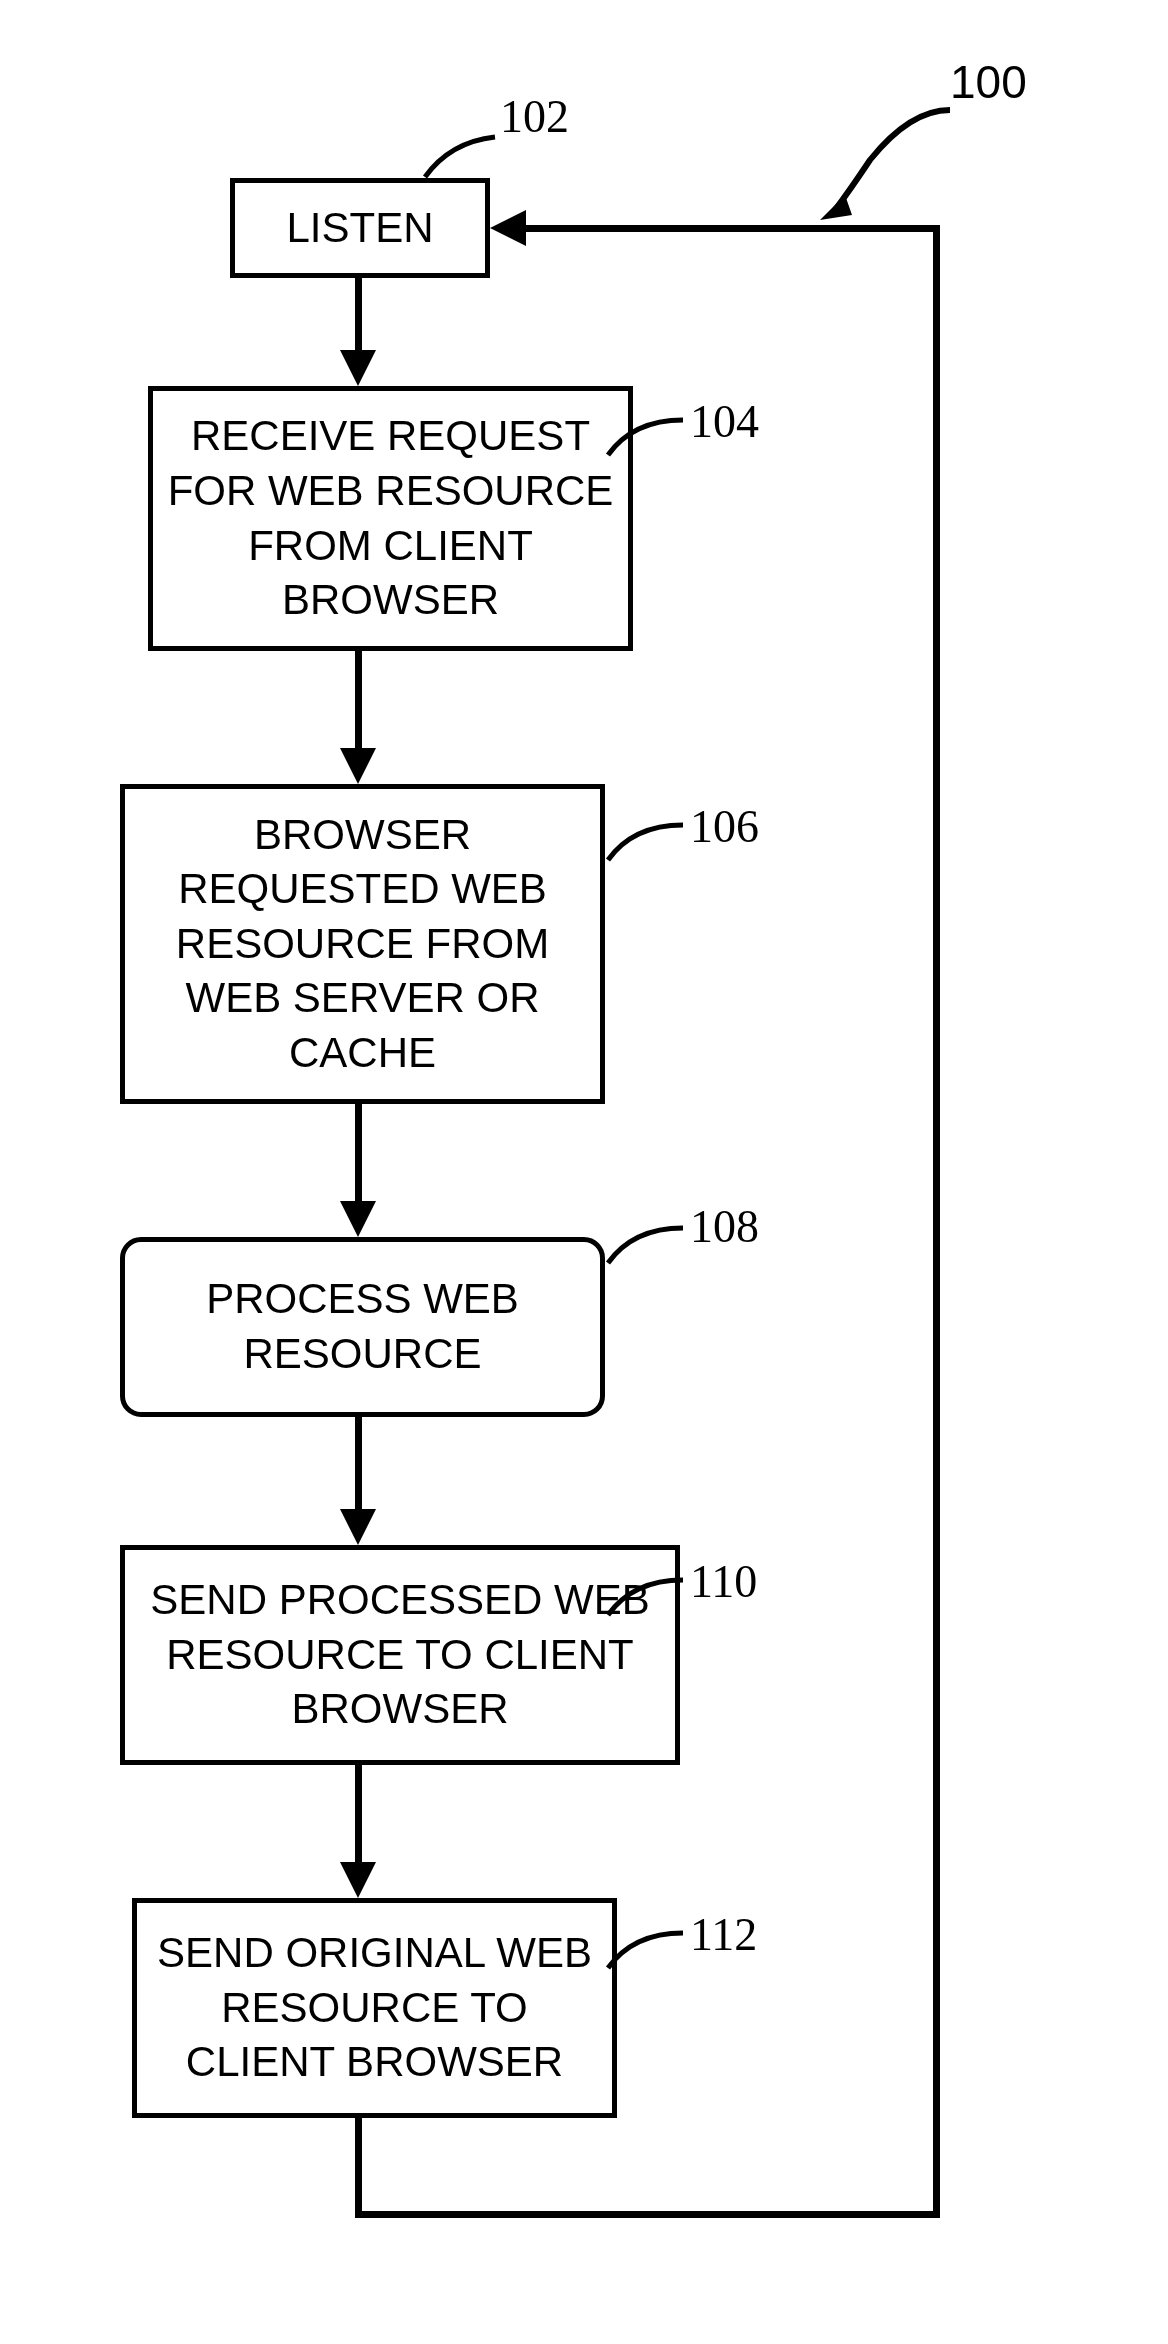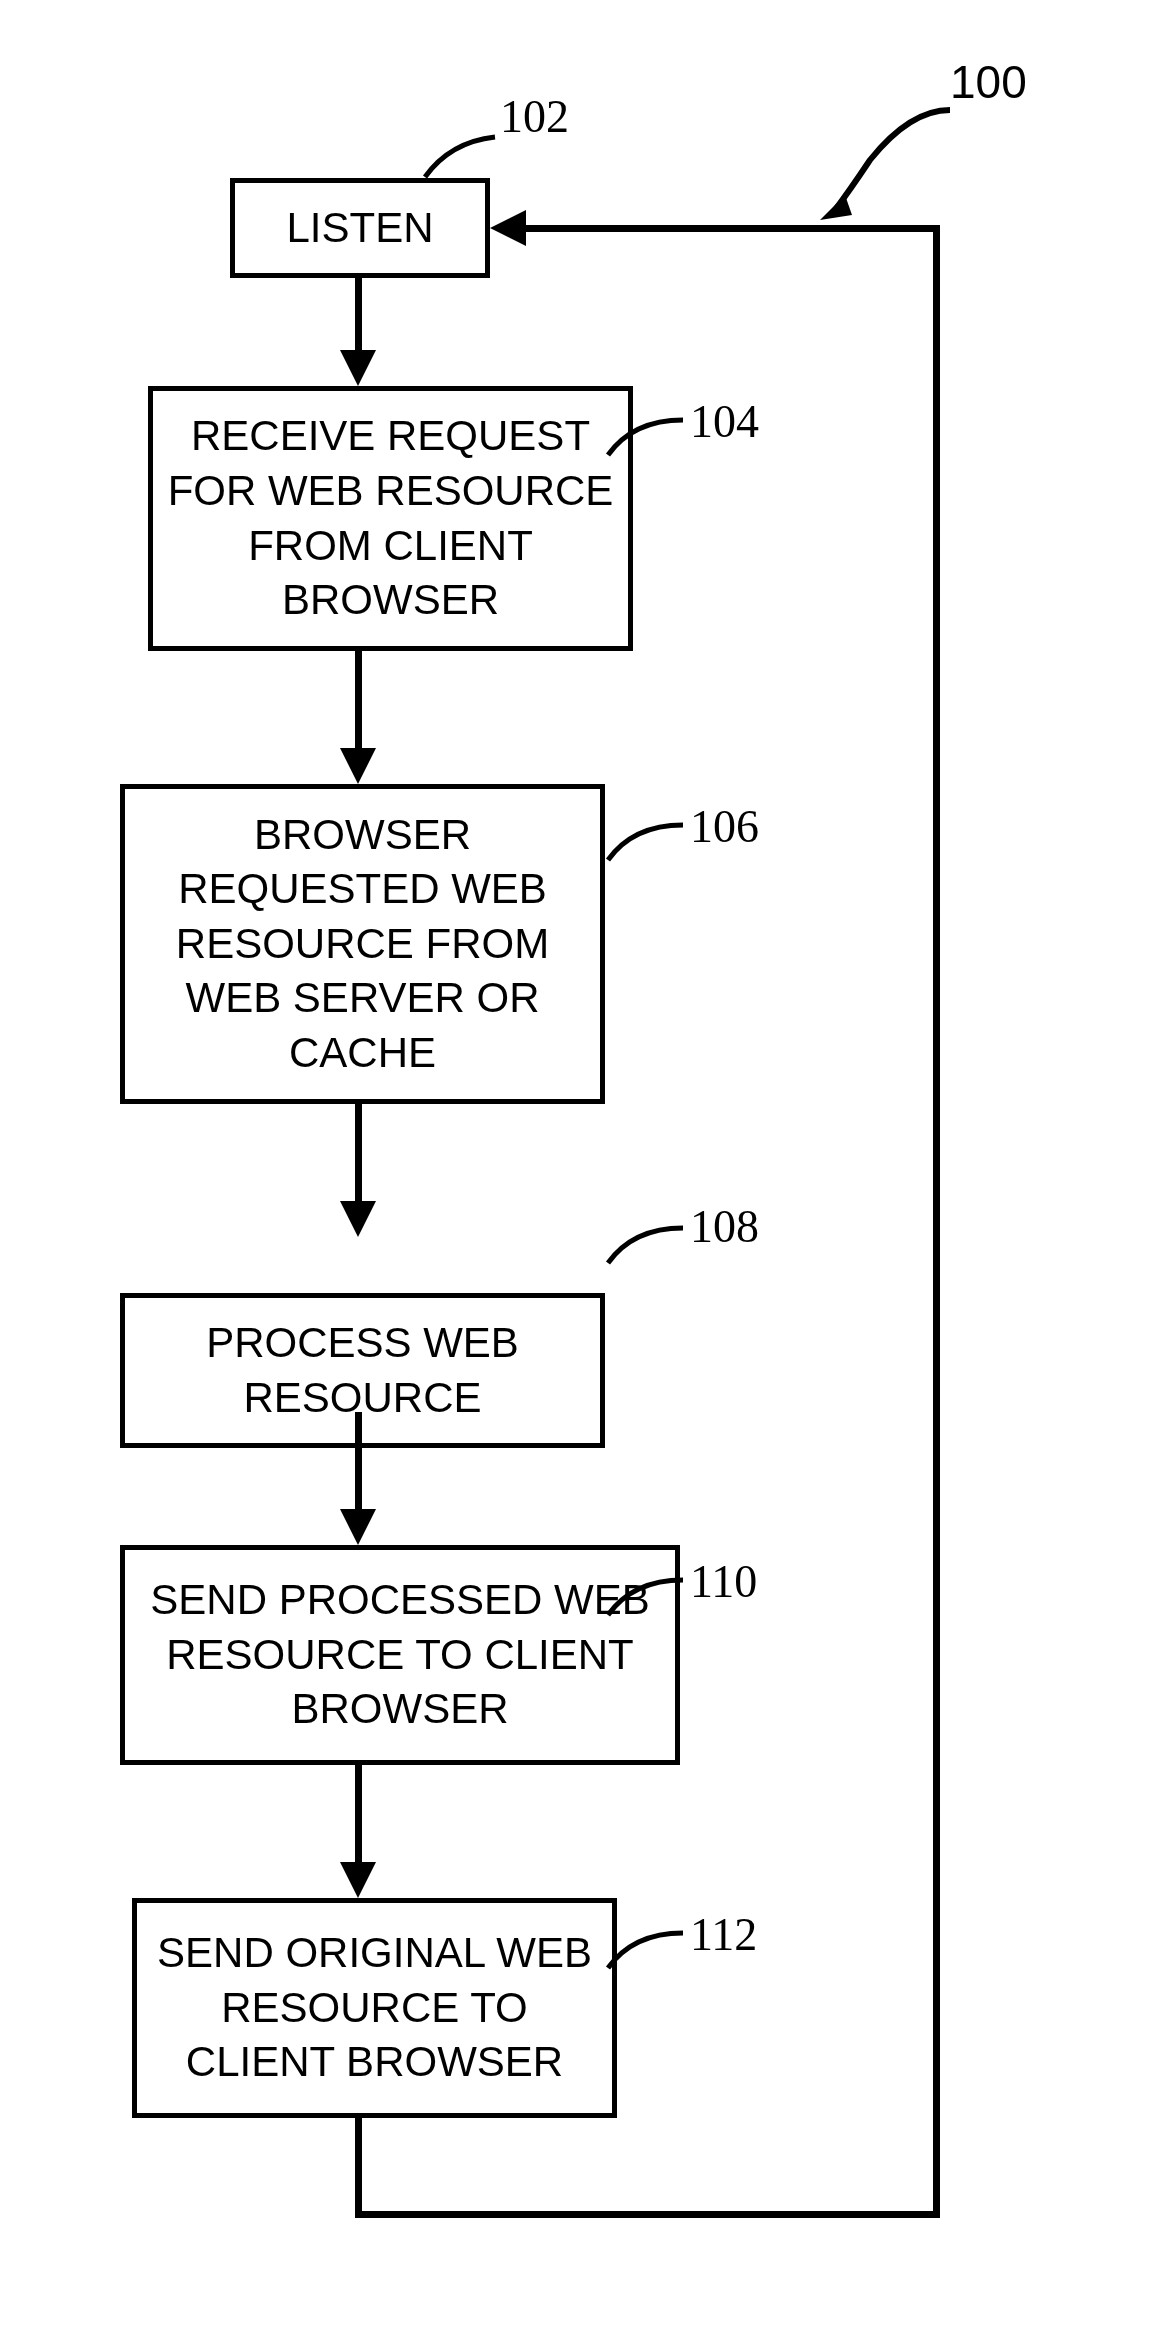--- a/index.html
+++ b/index.html
@@ -101,21 +101,21 @@
   <span>BROWSER REQUESTED WEB RESOURCE FROM WEB SERVER OR CACHE</span>
 </div>
 <div class="ref-num" style="left: 690px; top: 800px;">106</div>
 <svg style="position:absolute; left: 603px; top: 815px; width: 90px; height: 50px;">
   <path d="M 5 45 Q 30 10 80 10" stroke="black" stroke-width="5" fill="none"></path>
 </svg>
 
 <div class="arrow-line" style="left: 355px; top: 1104px; width: 7px; height: 105px;"></div>
 <div class="arrow-head-down" style="left: 340px; top: 1201px;"></div>
 
-<div class="box" style="left: 120px; top: 1293px; width: 485px; height: 155px;">
+<div class="box" style="left: 120px; top: 1237px; width: 485px; height: 180px; border-radius: 21px;">
   <span>PROCESS WEB RESOURCE</span>
 </div>
 <div class="ref-num" style="left: 690px; top: 1200px; text-align: right;">108</div>
 <svg style="position:absolute; left: 603px; top: 1218px; width: 90px; height: 50px;">
   <path d="M 5 45 Q 30 10 80 10" stroke="black" stroke-width="5" fill="none"></path>
 </svg>
 
 <div class="arrow-line" style="left: 355px; top: 1412px; width: 7px; height: 105px;"></div>
 <div class="arrow-head-down" style="left: 340px; top: 1509px;"></div>
 

